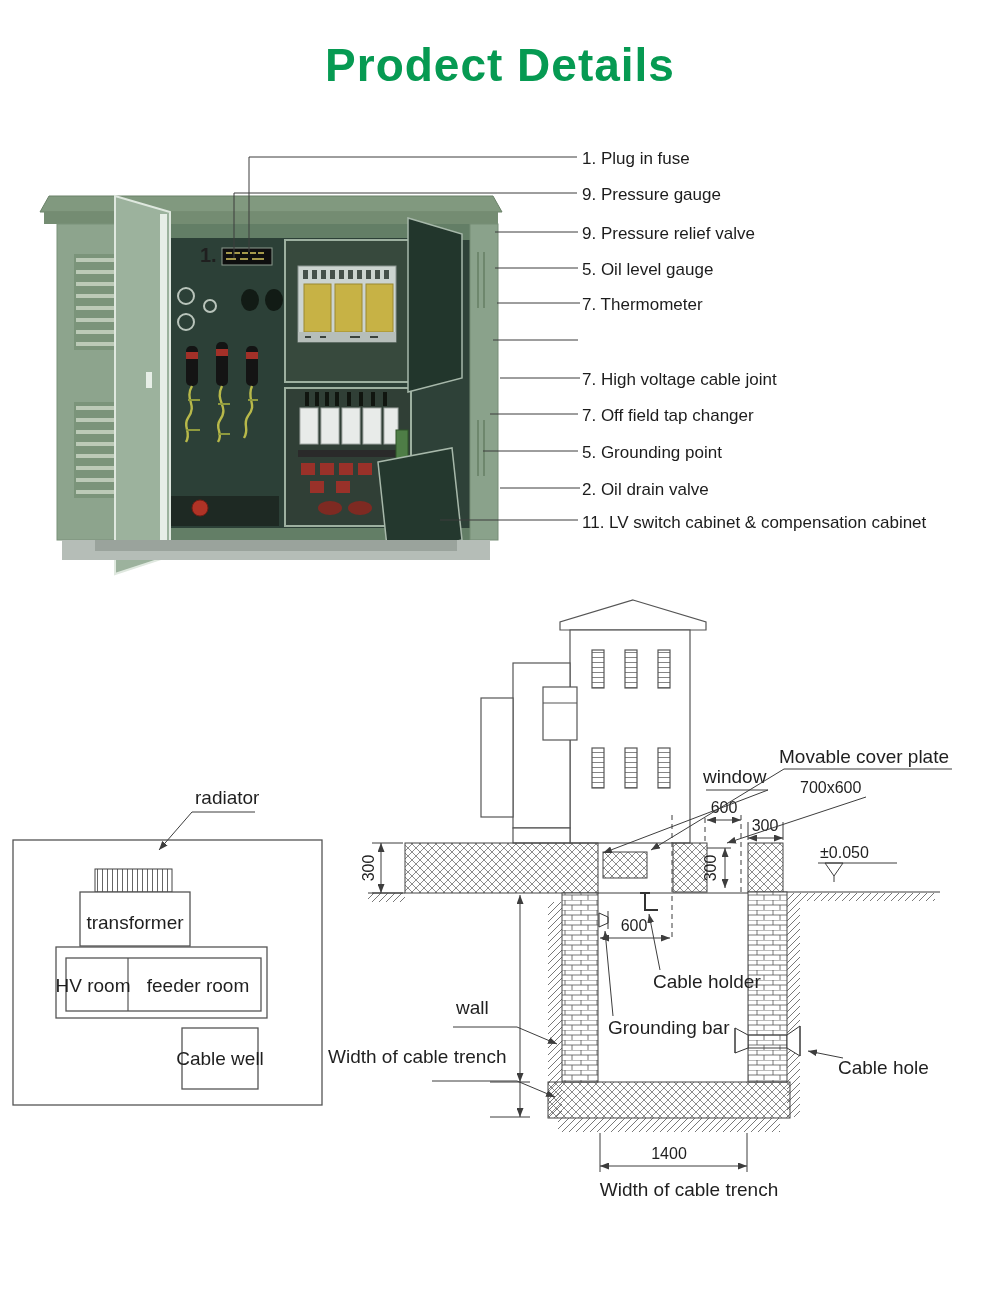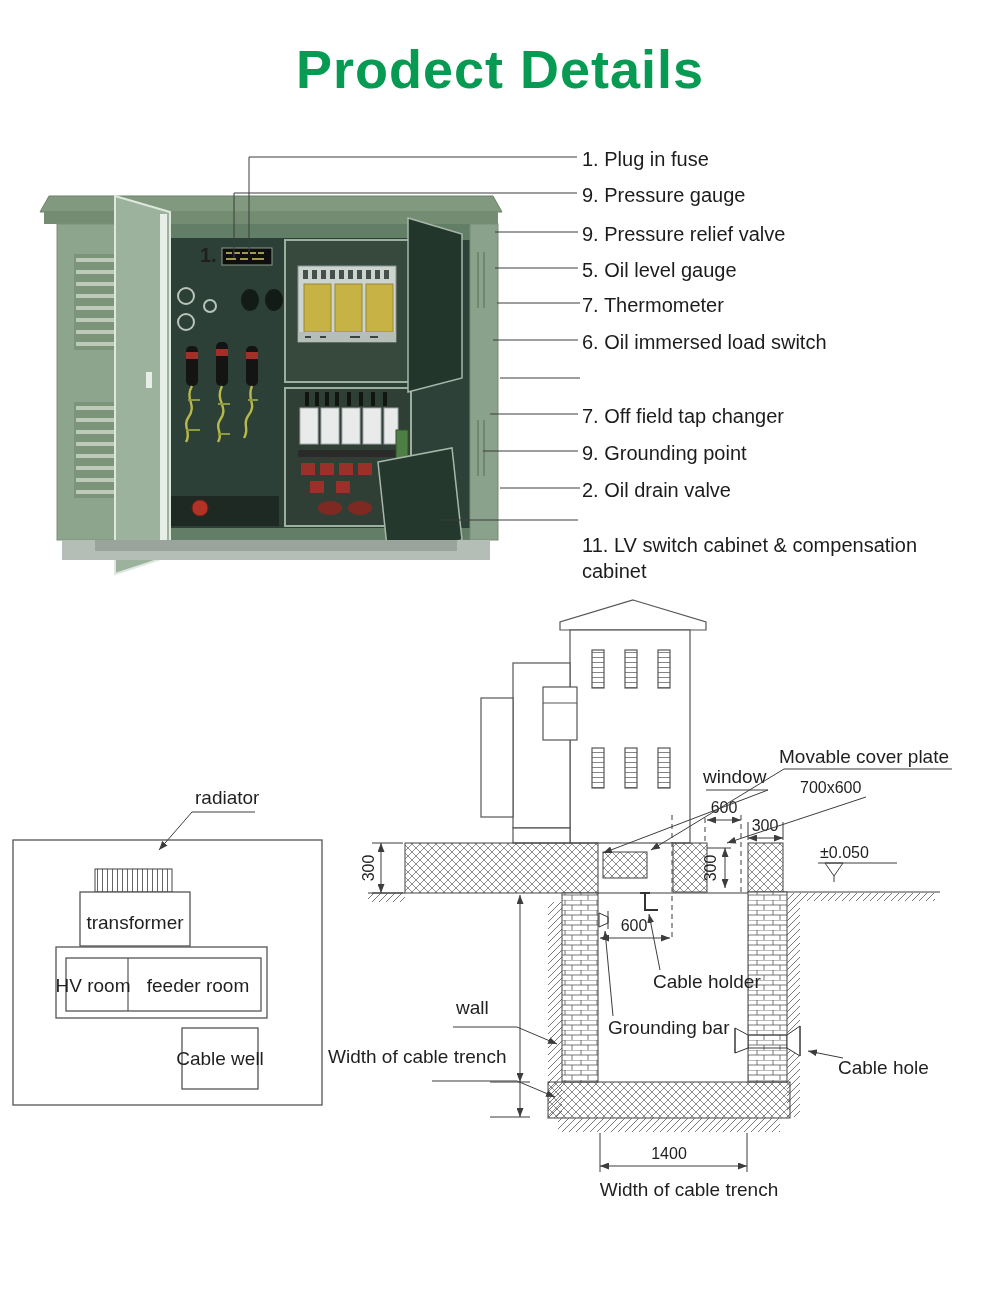--- a/index.html
+++ b/index.html
@@ -1,21 +1,21 @@
 <!DOCTYPE html>
 <html><head>
 <meta charset="utf-8">
 <style>
   html,body{margin:0;padding:0;background:#ffffff;}
   #page{position:relative;width:1000px;height:1292px;background:#ffffff;overflow:hidden;
         font-family:"Liberation Sans",sans-serif;color:#1f1f1f;}
   #title{position:absolute;left:0;top:38px;width:1000px;text-align:center;
-         font-size:54px;font-weight:700;letter-spacing:1px;color:#069a52;}
+         font-size:46px;font-weight:700;letter-spacing:1px;color:#069a52;}
   #scene{position:absolute;left:0;top:0;width:1000px;height:1292px;}
-  .callout{position:absolute;left:582px;font-size:20px;line-height:26px;color:#1c1c1c;white-space:nowrap;}
+  .callout{position:absolute;left:582px;font-size:17px;line-height:26px;color:#1c1c1c;white-space:nowrap;}
   .callout.wrap{white-space:normal;width:350px;}
   svg text{font-family:"Liberation Sans",sans-serif;fill:#1f1f1f;}
   .lbl{font-size:19px;}
   .dim{font-size:16px;}
   .ln{stroke:#3d3d3d;stroke-width:1;fill:none;}
   .ln2{stroke:#555;stroke-width:1.2;fill:none;}
   .dash{stroke:#3d3d3d;stroke-width:1;fill:none;stroke-dasharray:5 4;}
   .box{fill:#ffffff;stroke:#555;stroke-width:1.3;}
   .hatchbox{stroke:#444;stroke-width:1;}
 </style>
@@ -24,25 +24,25 @@
 
 <div id="page">
 
   <div id="title">Prodect Details</div>
 
   <div class="callout" style="top:146px">1. Plug in fuse</div>
   <div class="callout" style="top:182px">9. Pressure gauge</div>
   <div class="callout" style="top:221px">9. Pressure relief valve</div>
   <div class="callout" style="top:257px">5. Oil level gauge</div>
   <div class="callout" style="top:292px">7. Thermometer</div>
-  <div class="callout" style="top:329px">6. Oil immersed load switch</div>
+  <div class="callout" style="top:367px">7. High voltage cable joint</div>
   <div class="callout" style="top:403px">7. Off field tap changer</div>
-  <div class="callout" style="top:440px">9. Grounding point</div>
+  <div class="callout" style="top:440px">5. Grounding point</div>
   <div class="callout" style="top:477px">2. Oil drain valve</div>
-  <div class="callout wrap" style="top:532px">11. LV switch cabinet &amp; compensation cabinet</div>
+  <div class="callout wrap" style="top:510px">11. LV switch cabinet &amp; compensation cabinet</div>
 
   <svg id="scene" viewBox="0 0 1000 1292">
     <defs>
       <marker id="ah" markerWidth="9" markerHeight="7" refX="9" refY="3.5" orient="auto-start-reverse" markerUnits="userSpaceOnUse">
         <path d="M0 0L9 3.5L0 7Z" fill="#3d3d3d"></path>
       </marker>
       <pattern id="xhatch" width="8" height="8" patternUnits="userSpaceOnUse">
         <path d="M0 8L8 0 M0 0L8 8" stroke="#5a5a5a" stroke-width="0.7" fill="none"></path>
       </pattern>
       <pattern id="brick" width="16" height="10" patternUnits="userSpaceOnUse">

